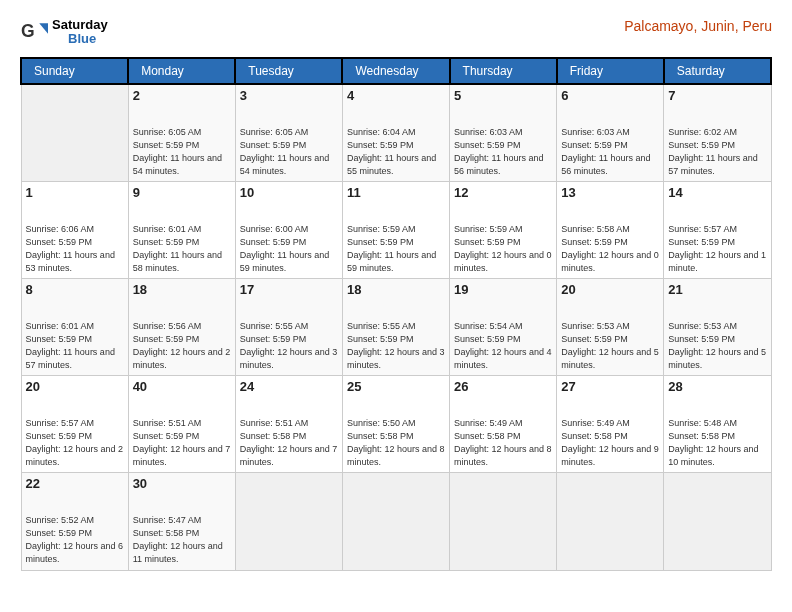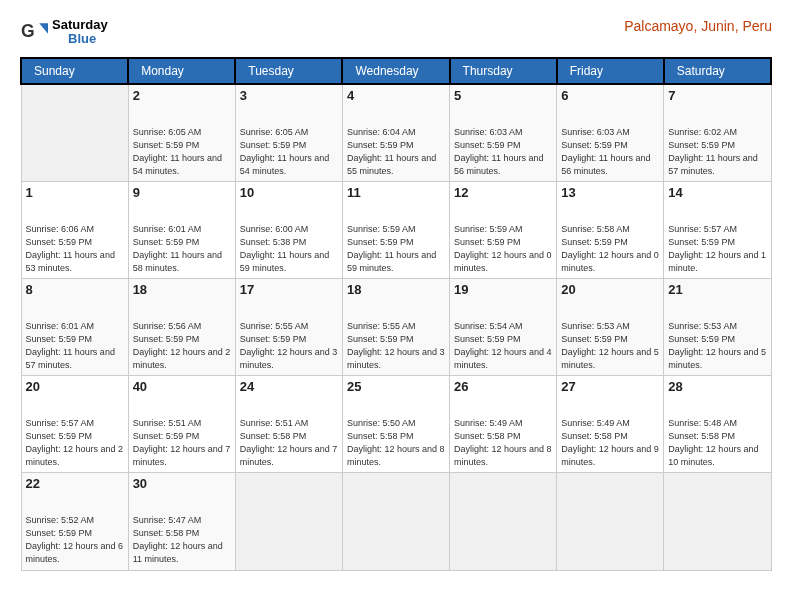--- a/index.html
+++ b/index.html
@@ -180,21 +180,21 @@
           <td>
             <span class="day-num">9</span>
             <div class="day-info">Sunrise: 6:01 AM
 Sunset: 5:59 PM
 Daylight: 11 hours
 and 58 minutes.</div>
           </td>
           <td>
             <span class="day-num">10</span>
             <div class="day-info">Sunrise: 6:00 AM
-Sunset: 5:38 PM
+Sunset: 5:59 PM
 Daylight: 11 hours
 and 59 minutes.</div>
           </td>
           <td>
             <span class="day-num">11</span>
             <div class="day-info">Sunrise: 5:59 AM
 Sunset: 5:59 PM
 Daylight: 11 hours
 and 59 minutes.</div>
           </td>

